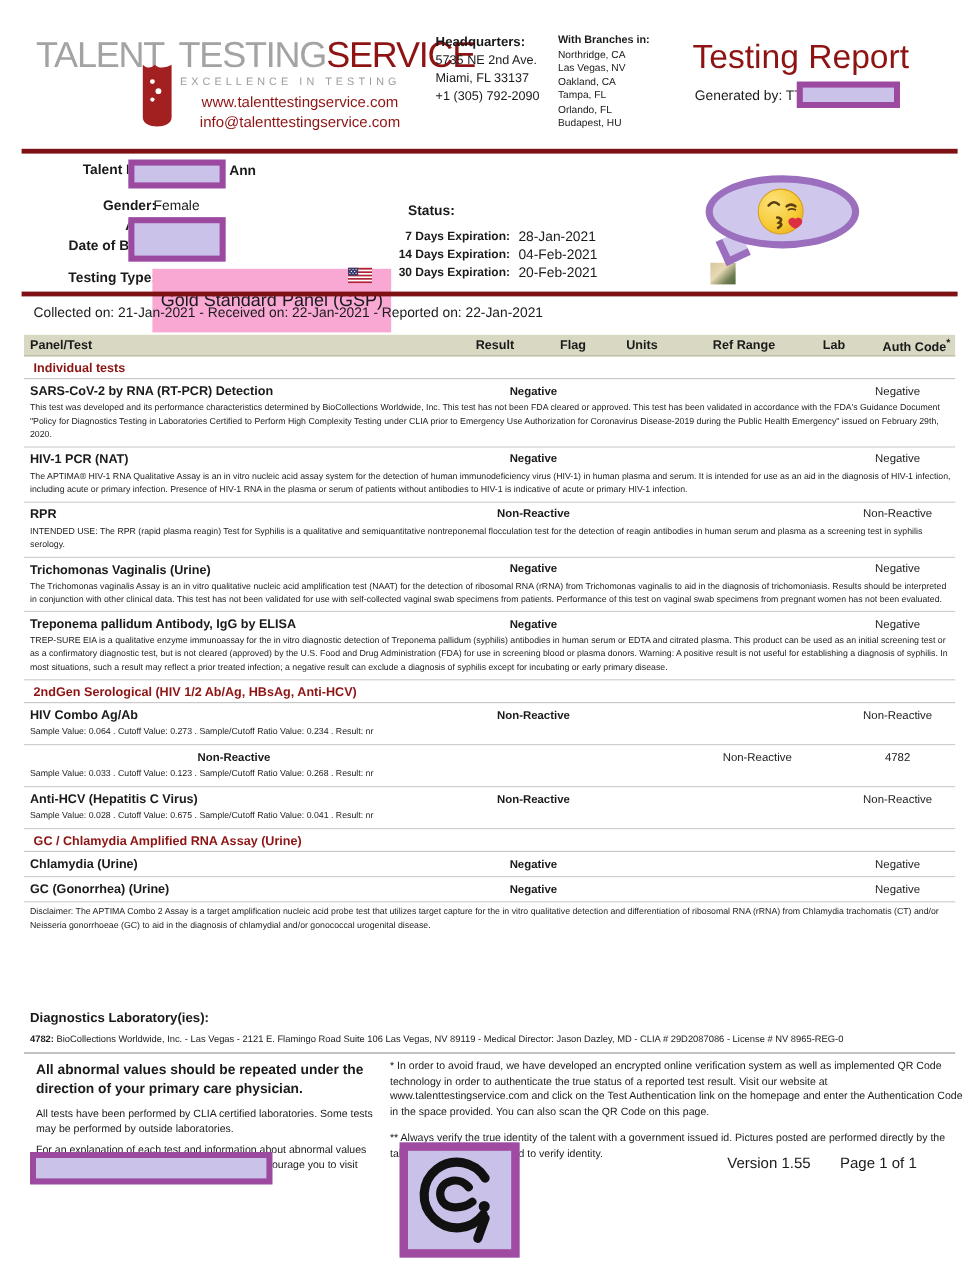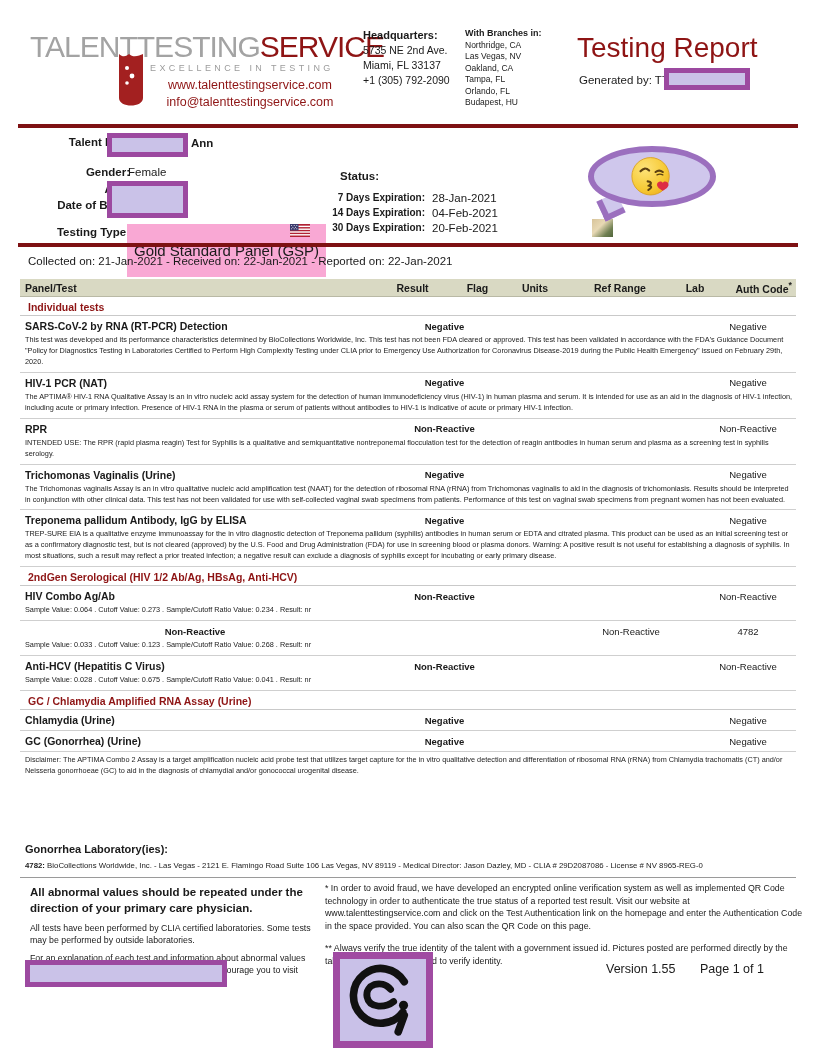--- a/index.html
+++ b/index.html
@@ -79,21 +79,21 @@
 
   .qr-box { position:absolute; left:333px; top:952px; width:100px; height:96px; background:#c9c1e8; border:7px solid #a04ba2; display:flex; align-items:center; justify-content:center; }
   .version-text { position:absolute; left:606px; top:962px; font-size:12.5px; }
   .page-text { position:absolute; left:700px; top:962px; font-size:12.5px; }
 </style>
 </head>
 <body>
 
 <div class="page">
 
-  <div class="logo-line"><span>TALENT</span><span style="margin-left:0;">TESTING</span><span class="svc">SERVICE</span></div>
+  <div class="logo-line"><span>TALENT</span><span style="margin-left:12px;">TESTING</span><span class="svc">SERVICE</span></div>
   <div class="logo-tube">
     <svg width="32" height="62" viewBox="0 0 32 62">
       <path d="M4 2 C8 6 12 4 14 2 C18 6 24 4 28 2 L28 46 C28 56 4 56 4 46 Z" fill="#a32020"></path>
       <circle cx="12" cy="16" r="2" fill="#fff"></circle>
         <circle cx="17" cy="24" r="2.4" fill="#fff"></circle>
         <circle cx="12" cy="31" r="1.8" fill="#fff"></circle>
     </svg>
   </div>
   <div class="logo-tagline">EXCELLENCE IN TESTING</div>
   <div class="logo-links">
@@ -330,21 +330,21 @@
         <div class="c-ref">Negative</div>
         <div class="c-lab">4782</div>
         <div class="c-auth">458714706</div>
       </div>
 
     </div>
   </div>
     <div class="tbl-disclaimer">Disclaimer: The APTIMA Combo 2 Assay is a target amplification nucleic acid probe test that utilizes target capture for the in vitro qualitative detection and differentiation of ribosomal RNA (rRNA) from Chlamydia trachomatis (CT) and/or Neisseria gonorrhoeae (GC) to aid in the diagnosis of chlamydial and/or gonococcal urogenital disease.</div>
   </div>
 
-  <div class="perf-title">Gonorrhea Laboratory(ies):</div>
+  <div class="perf-title">Diagnostics Laboratory(ies):</div>
   <div class="perf-line"><b>4782:</b><span> BioCollections Worldwide, Inc. - Las Vegas - 2121 E. Flamingo Road Suite 106 Las Vegas, NV 89119 - Medical Director: Jason Dazley, MD -  CLIA # 29D2087086 - License # NV 8965-REG-0</span></div>
   <div class="foot-divider"></div>
 
   <div class="foot-left">
     <div class="bold-note">All abnormal values should be repeated under the direction of your primary care physician.</div>
     <p>All tests have been performed by CLIA certified laboratories. Some tests may be performed by outside laboratories.</p>
     <p>For an explanation of each test and information about abnormal values and what they can mean about your health we encourage you to visit www.labtestsonline.org</p>
   </div>
   <div class="foot-right">
     <p>* In order to avoid fraud, we have developed an encrypted online verification system as well as implemented QR Code technology in order to authenticate the true status of a reported test result. Visit our website at www.talenttestingservice.com and click on the Test Authentication link on the homepage and enter the Authentication Code in the space provided. You can also scan the QR Code on this page.</p>

